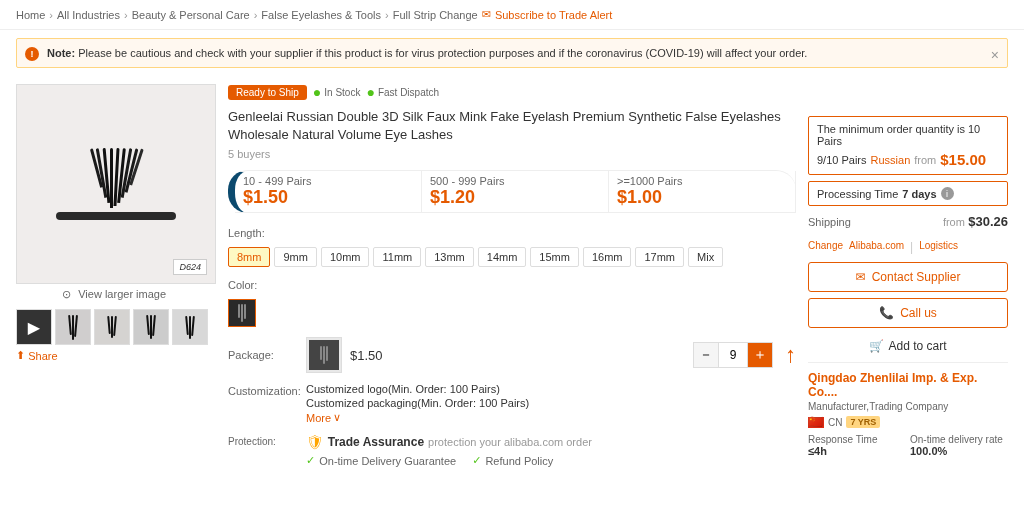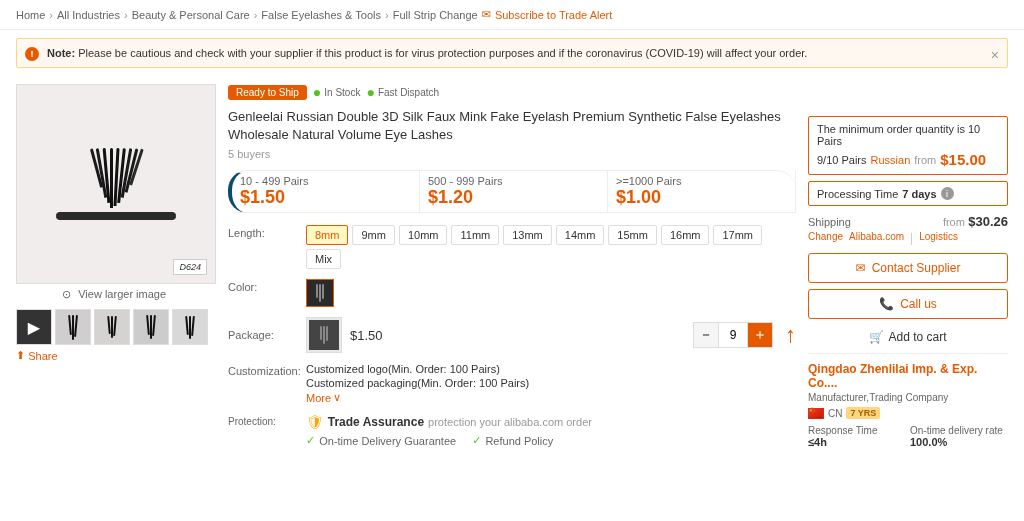--- a/index.html
+++ b/index.html
@@ -36,27 +36,27 @@
     .badges { display: flex; gap: 6px; margin-bottom: 8px; align-items: center; }
     .badge-ready { background: #e55a00; color: white; padding: 2px 8px; border-radius: 3px; font-size: 10px; }
     .badge-stock { color: #666; font-size: 10px; display: flex; align-items: center; gap: 3px; }
     .badge-stock .dot { color: #52c41a; font-size: 14px; }
     .badge-dispatch { color: #666; font-size: 10px; display: flex; align-items: center; gap: 3px; }
     .badge-dispatch .dot { color: #52c41a; font-size: 14px; }
     .product-title { font-size: 13px; color: #333; line-height: 1.4; margin-bottom: 4px; font-weight: normal; }
     .buyers { font-size: 11px; color: #999; margin-bottom: 10px; }
     
     
-    .pricing-table { display: grid; grid-template-columns: repeat(3, 1fr); gap: 0; margin-bottom: 12px; border-top: 1px solid #eee; border-left: 4px solid #0c4a6e; border-radius: 20px; }
+    .pricing-table { display: grid; grid-template-columns: repeat(3, 1fr); gap: 0; margin-bottom: 12px; border-top: 1px solid #eee; border-left: 7px solid #0c4a6e; border-radius: 20px; }
     .pricing-cell { border-right: 1px solid #eee; border-bottom: 1px solid #eee; padding: 4px 8px; }
     .pricing-range { font-size: 11px; color: #666; }
     .pricing-amount { font-size: 18px; font-weight: bold; color: #e55a00; }
 
     
-    .option-row { display: flex; align-items: flex-start; margin-bottom: 10px; gap: 8px; }
+    .option-row { display: flex; align-items: flex-start; margin-bottom: 10px; gap: 8px; flex-direction: column; }
     .option-label { width: 70px; flex-shrink: 0; font-size: 11px; color: #666; padding-top: 2px; }
     .option-values { display: flex; flex-wrap: wrap; gap: 4px; }
     .option-btn { border: 1px solid #ddd; background: white; padding: 3px 8px; font-size: 11px; cursor: pointer; color: #333; border-radius: 2px; }
     .option-btn.active { border-color: #e55a00; color: #e55a00; background: #fef9c3; }
     .color-swatch { width: 28px; height: 28px; border: 1px solid #ddd; cursor: pointer; overflow: hidden; display: flex; align-items: center; justify-content: center; }
     .color-swatch.active { border-color: #e55a00; }
     
     
     .package-row { display: flex; align-items: center; gap: 8px; margin-bottom: 10px; }
     .package-label { width: 70px; flex-shrink: 0; font-size: 11px; color: #666; }
@@ -93,21 +93,21 @@
     .min-order-box { border: 1.5px solid #e55a00; border-radius: 2px; padding: 6px 8px; margin-bottom: 6px; font-size: 11px; color: #333; margin-top: 32px; }
     .order-qty { display: flex; align-items: center; gap: 4px; margin-top: 4px; }
     .order-qty-info { font-size: 11px; color: #333; }
     .order-qty-price { font-size: 15px; font-weight: bold; color: #e55a00; }
     .from-text { font-size: 11px; color: #999; }
     .processing-box { border: 1.5px solid #e55a00; border-radius: 2px; padding: 5px 8px; margin-bottom: 8px; font-size: 11px; display: flex; align-items: center; gap: 4px; }
     .processing-label { color: #333; }
     .processing-days { font-weight: bold; color: #333; }
     .info-icon { width: 13px; height: 13px; background: #999; color: white; border-radius: 50%; display: inline-flex; align-items: center; justify-content: center; font-size: 9px; cursor: pointer; }
     
-    .shipping-row { display: flex; justify-content: space-between; align-items: center; margin-bottom: 2px; }
+    .shipping-row { display: flex; justify-content: space-between; align-items: center; margin-bottom: 11px; }
     .shipping-label { font-size: 11px; color: #666; }
     .shipping-price { font-size: 13px; font-weight: bold; color: #333; }
     .shipping-method { font-size: 10px; color: #666; margin-bottom: 2px; }
     .shipping-links { display: flex; gap: 6px; margin-bottom: 8px; }
     .shipping-links a { color: #e55a00; font-size: 10px; text-decoration: none; }
 
     .delivery-box { border: 1.5px solid #e55a00; border-radius: 2px; padding: 6px 8px; margin-bottom: 8px; text-align: center; font-size: 11px; color: #e55a00; line-height: 1.5; }
 
     .start-order-btn { width: 100%; background: #e55a00; color: white; border: none; padding: 9px; font-size: 13px; cursor: pointer; border-radius: 3px; margin-bottom: 6px; font-weight: bold; }
     .contact-btn { width: 100%; background: white; color: #e55a00; border: 1.5px solid #e55a00; padding: 7px; font-size: 12px; cursor: pointer; border-radius: 3px; margin-bottom: 6px; display: flex; align-items: center; justify-content: center; gap: 6px; }

